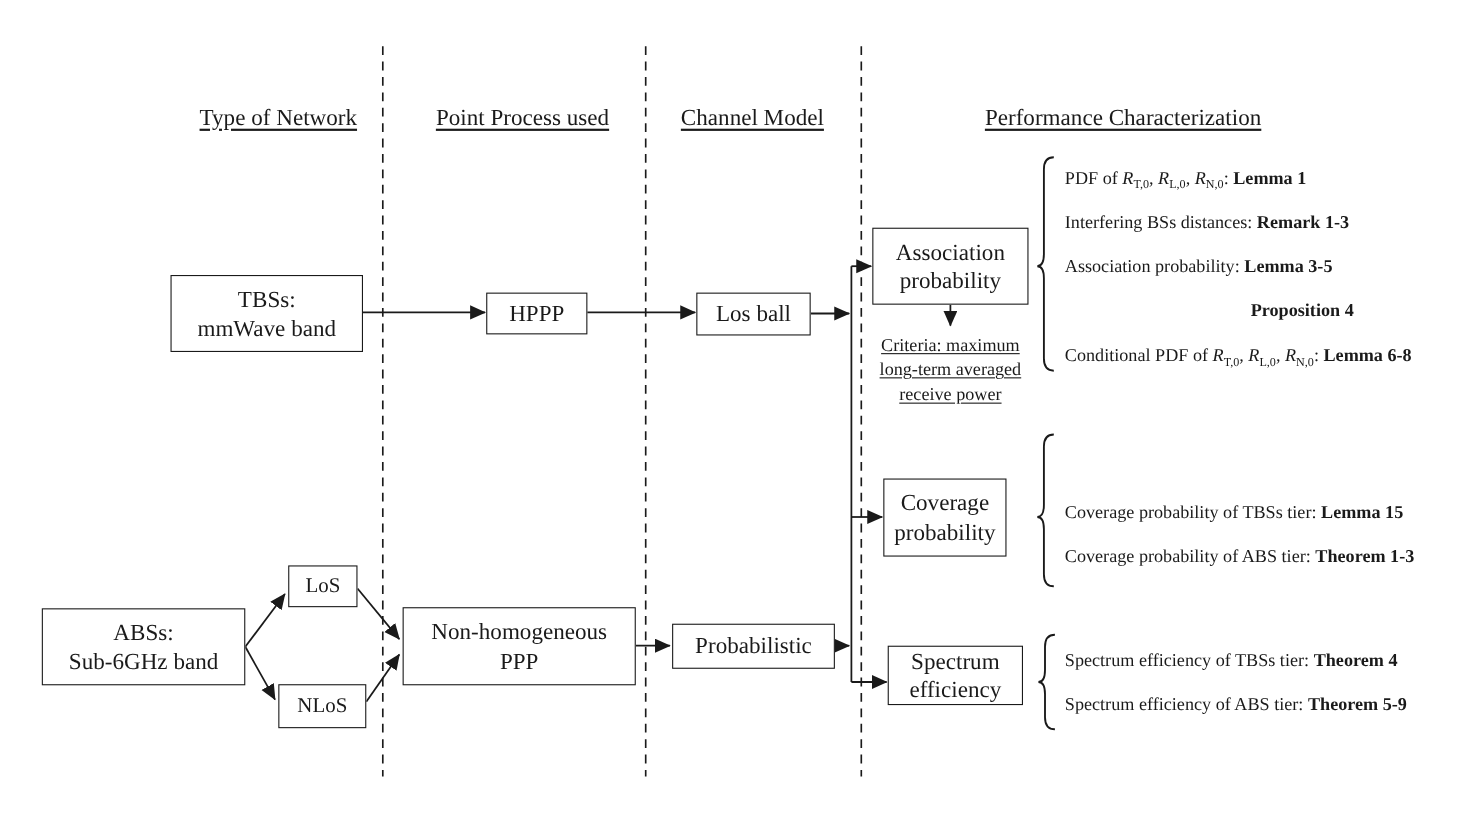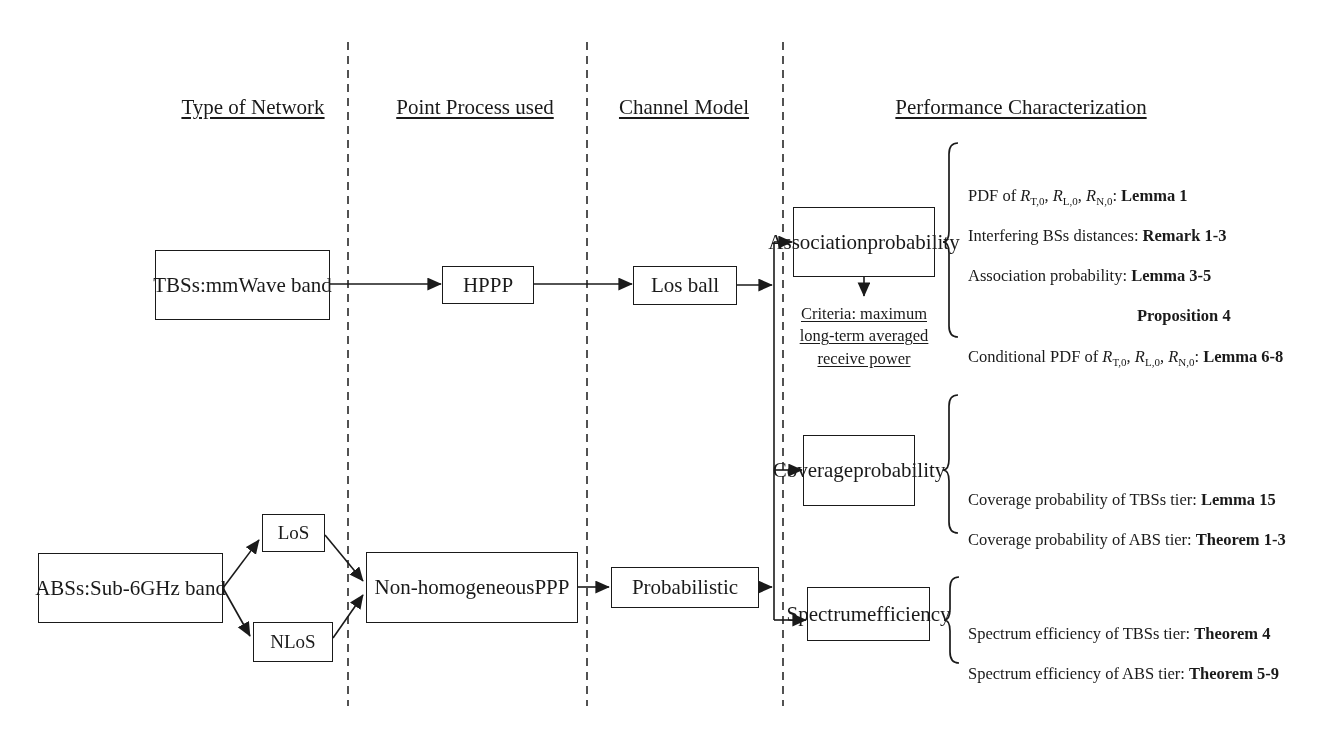--- a/index.html
+++ b/index.html
@@ -5,39 +5,39 @@
   html,body{margin:0;padding:0;background:#ffffff;}
   body{width:1334px;height:750px;font-family:"Liberation Serif", serif;color:#1a1a1a;}
   .canvas{position:relative;width:1334px;height:750px;background:#ffffff;overflow:hidden;}
   .overlay{position:absolute;left:0;top:0;width:1334px;height:750px;}
 
   .hdr{position:absolute;top:95px;transform:translateX(-50%);font-size:21px;white-space:nowrap;
        text-decoration:underline;text-underline-offset:3px;}
   .h1{left:253px}.h2{left:475px}.h3{left:684px}.h4{left:1021px}
 
   .box{position:absolute;box-sizing:border-box;border:1.6px solid #1a1a1a;background:#fff;
-       display:flex;flex-direction:row;align-items:center;justify-content:center;
+       display:flex;flex-direction:column;align-items:center;justify-content:center;
        text-align:center;line-height:1.26;font-size:21px;white-space:nowrap;}
   .b-tbs{left:155px;top:250px;width:175px;height:70px}
   .b-abs{left:38px;top:553px;width:185px;height:70px}
   .b-los{left:262px;top:514px;width:63px;height:38px;font-size:19px}
   .b-nlos{left:253px;top:622px;width:80px;height:40px;font-size:19px}
   .b-hppp{left:442px;top:266px;width:92px;height:38px}
   .b-nonhomog{left:366px;top:552px;width:212px;height:71px}
   .b-losball{left:633px;top:266px;width:104px;height:39px}
   .b-prob{left:611px;top:567px;width:148px;height:41px}
   .b-assoc{left:793px;top:207px;width:142px;height:70px}
   .b-coverage{left:803px;top:435px;width:112px;height:71px}
   .b-spectrum{left:807px;top:587px;width:123px;height:54px}
 
   .criteria{position:absolute;left:864px;top:303px;transform:translateX(-50%);
             font-size:16.5px;line-height:1.36;text-align:center;white-space:nowrap;}
   .criteria div{text-decoration:underline;text-underline-offset:2px;}
 
-  .list-line{position:absolute;left:968px;font-size:16.5px;white-space:nowrap;margin-top:34px;}
+  .list-line{position:absolute;left:968px;font-size:16.5px;white-space:nowrap;}
   .al1{top:152px}.al2{top:192px}.al3{top:232px}.al4{top:272px;left:1137px}.al5{top:313px}
   .cl1{top:417px}.cl2{top:456px}.cl3{top:496px}
   .sl1{top:590px}.sl2{top:630px}
   .ref{font-weight:bold;}
   i{font-style:italic;}
   sub{font-size:11px;line-height:0;}
 </style>
 </head>
 <body>
 

